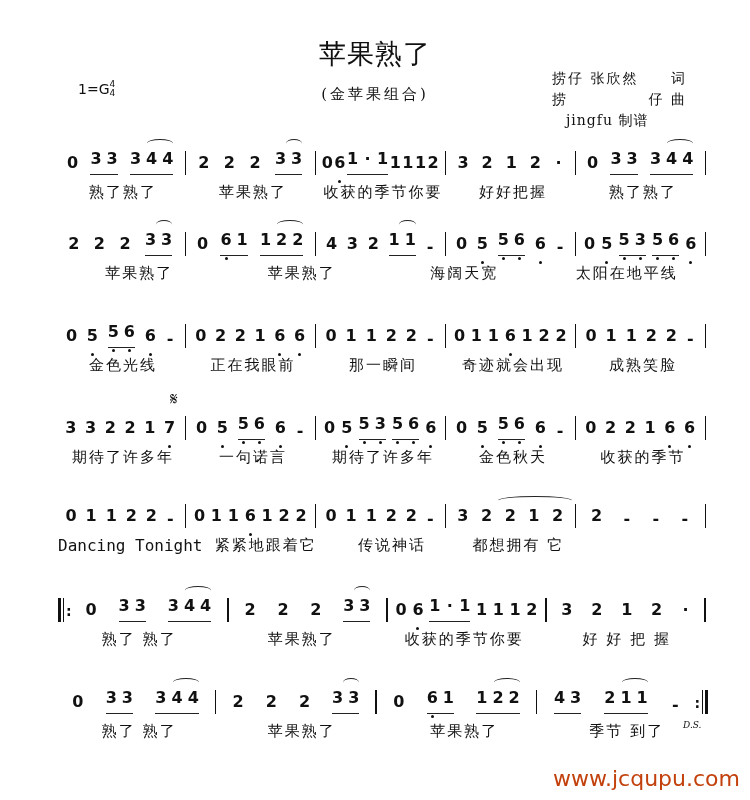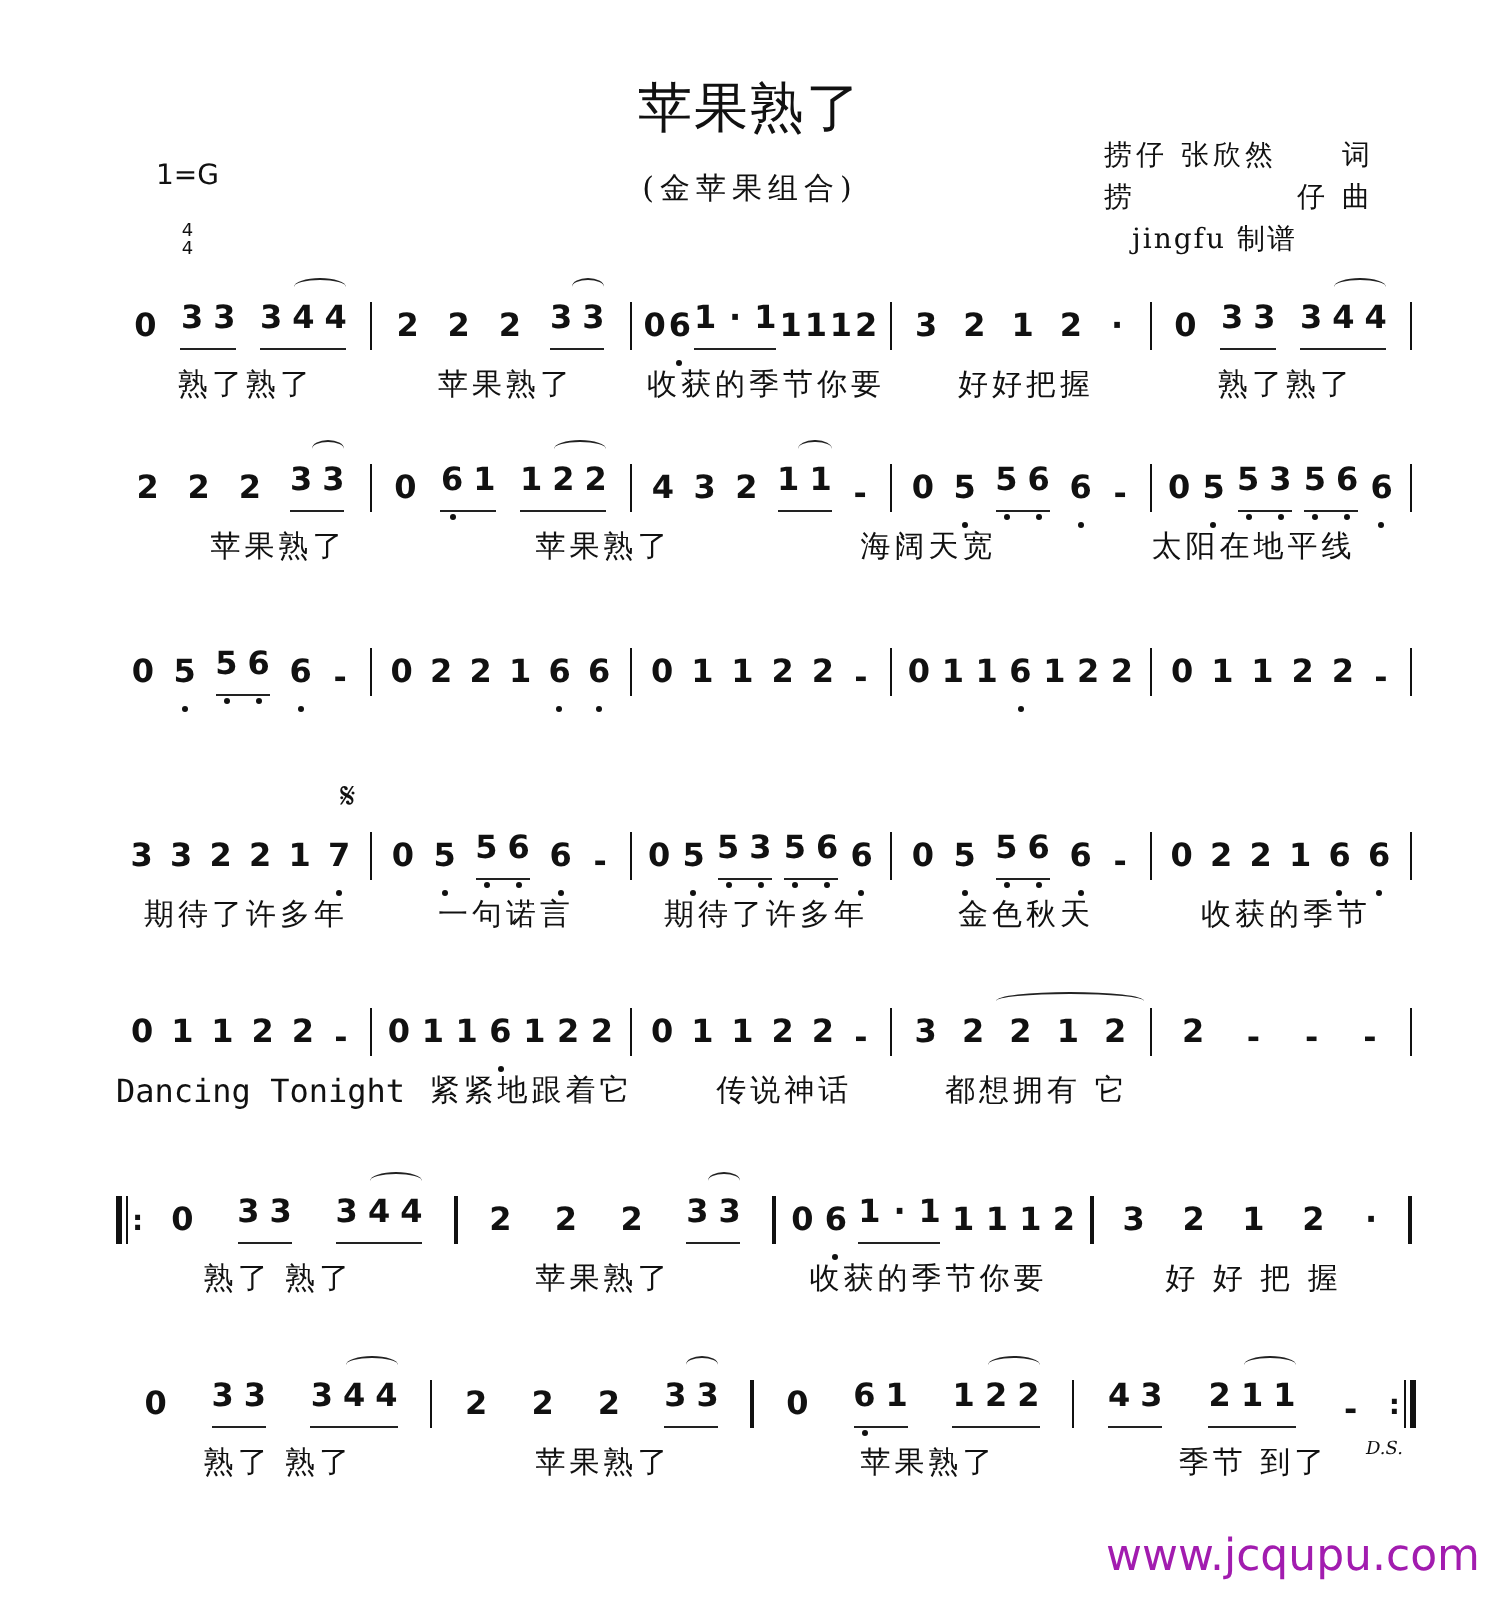--- a/index.html
+++ b/index.html
@@ -1,19 +1,19 @@
 <!DOCTYPE html>
 <html><head>
 <meta charset="utf-8">
 <style>
   html,body{margin:0;padding:0;background:#fff;}
   body{width:750px;height:800px;position:relative;overflow:hidden;font-family:"DejaVu Sans",sans-serif;color:#111;}
   .title{position:absolute;left:0;width:750px;top:36px;text-align:center;font-family:"DejaVu Serif",serif;font-size:27px;letter-spacing:1px;}
   .subtitle{position:absolute;left:0;width:750px;top:85px;text-align:center;font-family:"DejaVu Serif",serif;font-size:15px;letter-spacing:3px;}
-  .key{position:absolute;left:78px;top:80px;font-size:14px;display:flex;align-items:center;gap:16px;flex-direction:column;}
+  .key{position:absolute;left:78px;top:80px;font-size:14px;display:flex;align-items:center;gap:0;}
   .frac{display:inline-flex;flex-direction:column;font-size:9px;line-height:9px;text-align:center;}
   .credits{position:absolute;left:552px;top:68px;font-family:"DejaVu Serif",serif;font-size:14px;line-height:21px;}
   .credits .r{display:flex;justify-content:space-between;width:135px;letter-spacing:2px;}
   .credits .maker{margin-left:14px;letter-spacing:1px;}
   .row{position:absolute;left:58px;width:650px;}
   .notes{display:flex;align-items:flex-end;height:28px;}
   .measure{display:flex;align-items:flex-end;justify-content:space-around;flex:1;padding:0 3px;}
   .bar{width:1.5px;height:24px;background:#111;margin:0 2px;align-self:flex-end;}
   .rep-start,.rep-end{display:flex;align-items:flex-end;gap:2px;height:24px;}
   .thick{width:3px;height:24px;background:#111;}
@@ -22,21 +22,21 @@
   .grp{display:inline-flex;position:relative;gap:5px;padding-bottom:3px;border-bottom:1px solid #222;}
   .n{font-weight:bold;font-size:16px;position:relative;display:inline-block;min-width:9px;text-align:center;}
   .n.low::after{content:"";position:absolute;left:50%;bottom:-8px;width:3px;height:3px;margin-left:-1.5px;border-radius:50%;background:#111;}
   .n.gap{padding-bottom:3px;}
   .tie{position:absolute;top:-10px;height:8px;border-top:1.2px solid #222;border-radius:50% 50% 0 0;}
   .lyrics{display:flex;margin-top:8px;font-family:"DejaVu Serif",serif;font-size:15px;letter-spacing:2px;}
   .lyr{flex:1;text-align:center;white-space:nowrap;}
   .lyr.latin{font-family:"DejaVu Sans Mono",monospace;font-size:16px;letter-spacing:0;}
   .segno{position:absolute;left:170px;top:388px;font-size:18px;}
   .ds{position:absolute;left:683px;top:720px;font-family:"DejaVu Serif",serif;font-style:italic;font-size:9px;}
-  .watermark{position:absolute;left:553px;top:766px;font-family:"DejaVu Sans",sans-serif;font-size:22px;color:#a21caf;}
+  .watermark{position:absolute;left:553px;top:766px;font-family:"DejaVu Sans",sans-serif;font-size:22px;color:#c2410c;}
 </style>
 </head>
 <body>
 
 <div class="title">苹果熟了</div>
 <div class="subtitle">(金苹果组合)</div>
 <div class="key">
   <span>1=G</span>
   <span class="frac">
     <span>4</span>
@@ -244,20 +244,27 @@
         <div class="measure">
           <span class="n gap">0</span>
           <span class="n gap">1</span>
           <span class="n gap">1</span>
           <span class="n gap">2</span>
           <span class="n gap">2</span>
           <span class="n">-</span>
         </div>
         <span class="bar"></span>
       </div>
+      <div class="lyrics">
+        <span class="lyr">金色光线</span>
+        <span class="lyr">正在我眼前</span>
+        <span class="lyr">那一瞬间</span>
+        <span class="lyr">奇迹就会出现</span>
+        <span class="lyr">成熟笑脸</span>
+      </div>
     </div>
     <div class="row" style="top: 412px;">
       <div class="notes">
         <div class="measure">
           <span class="n gap">3</span>
           <span class="n gap">3</span>
           <span class="n gap">2</span>
           <span class="n gap">2</span>
           <span class="n gap">1</span>
           <span class="n gap low">7</span>

